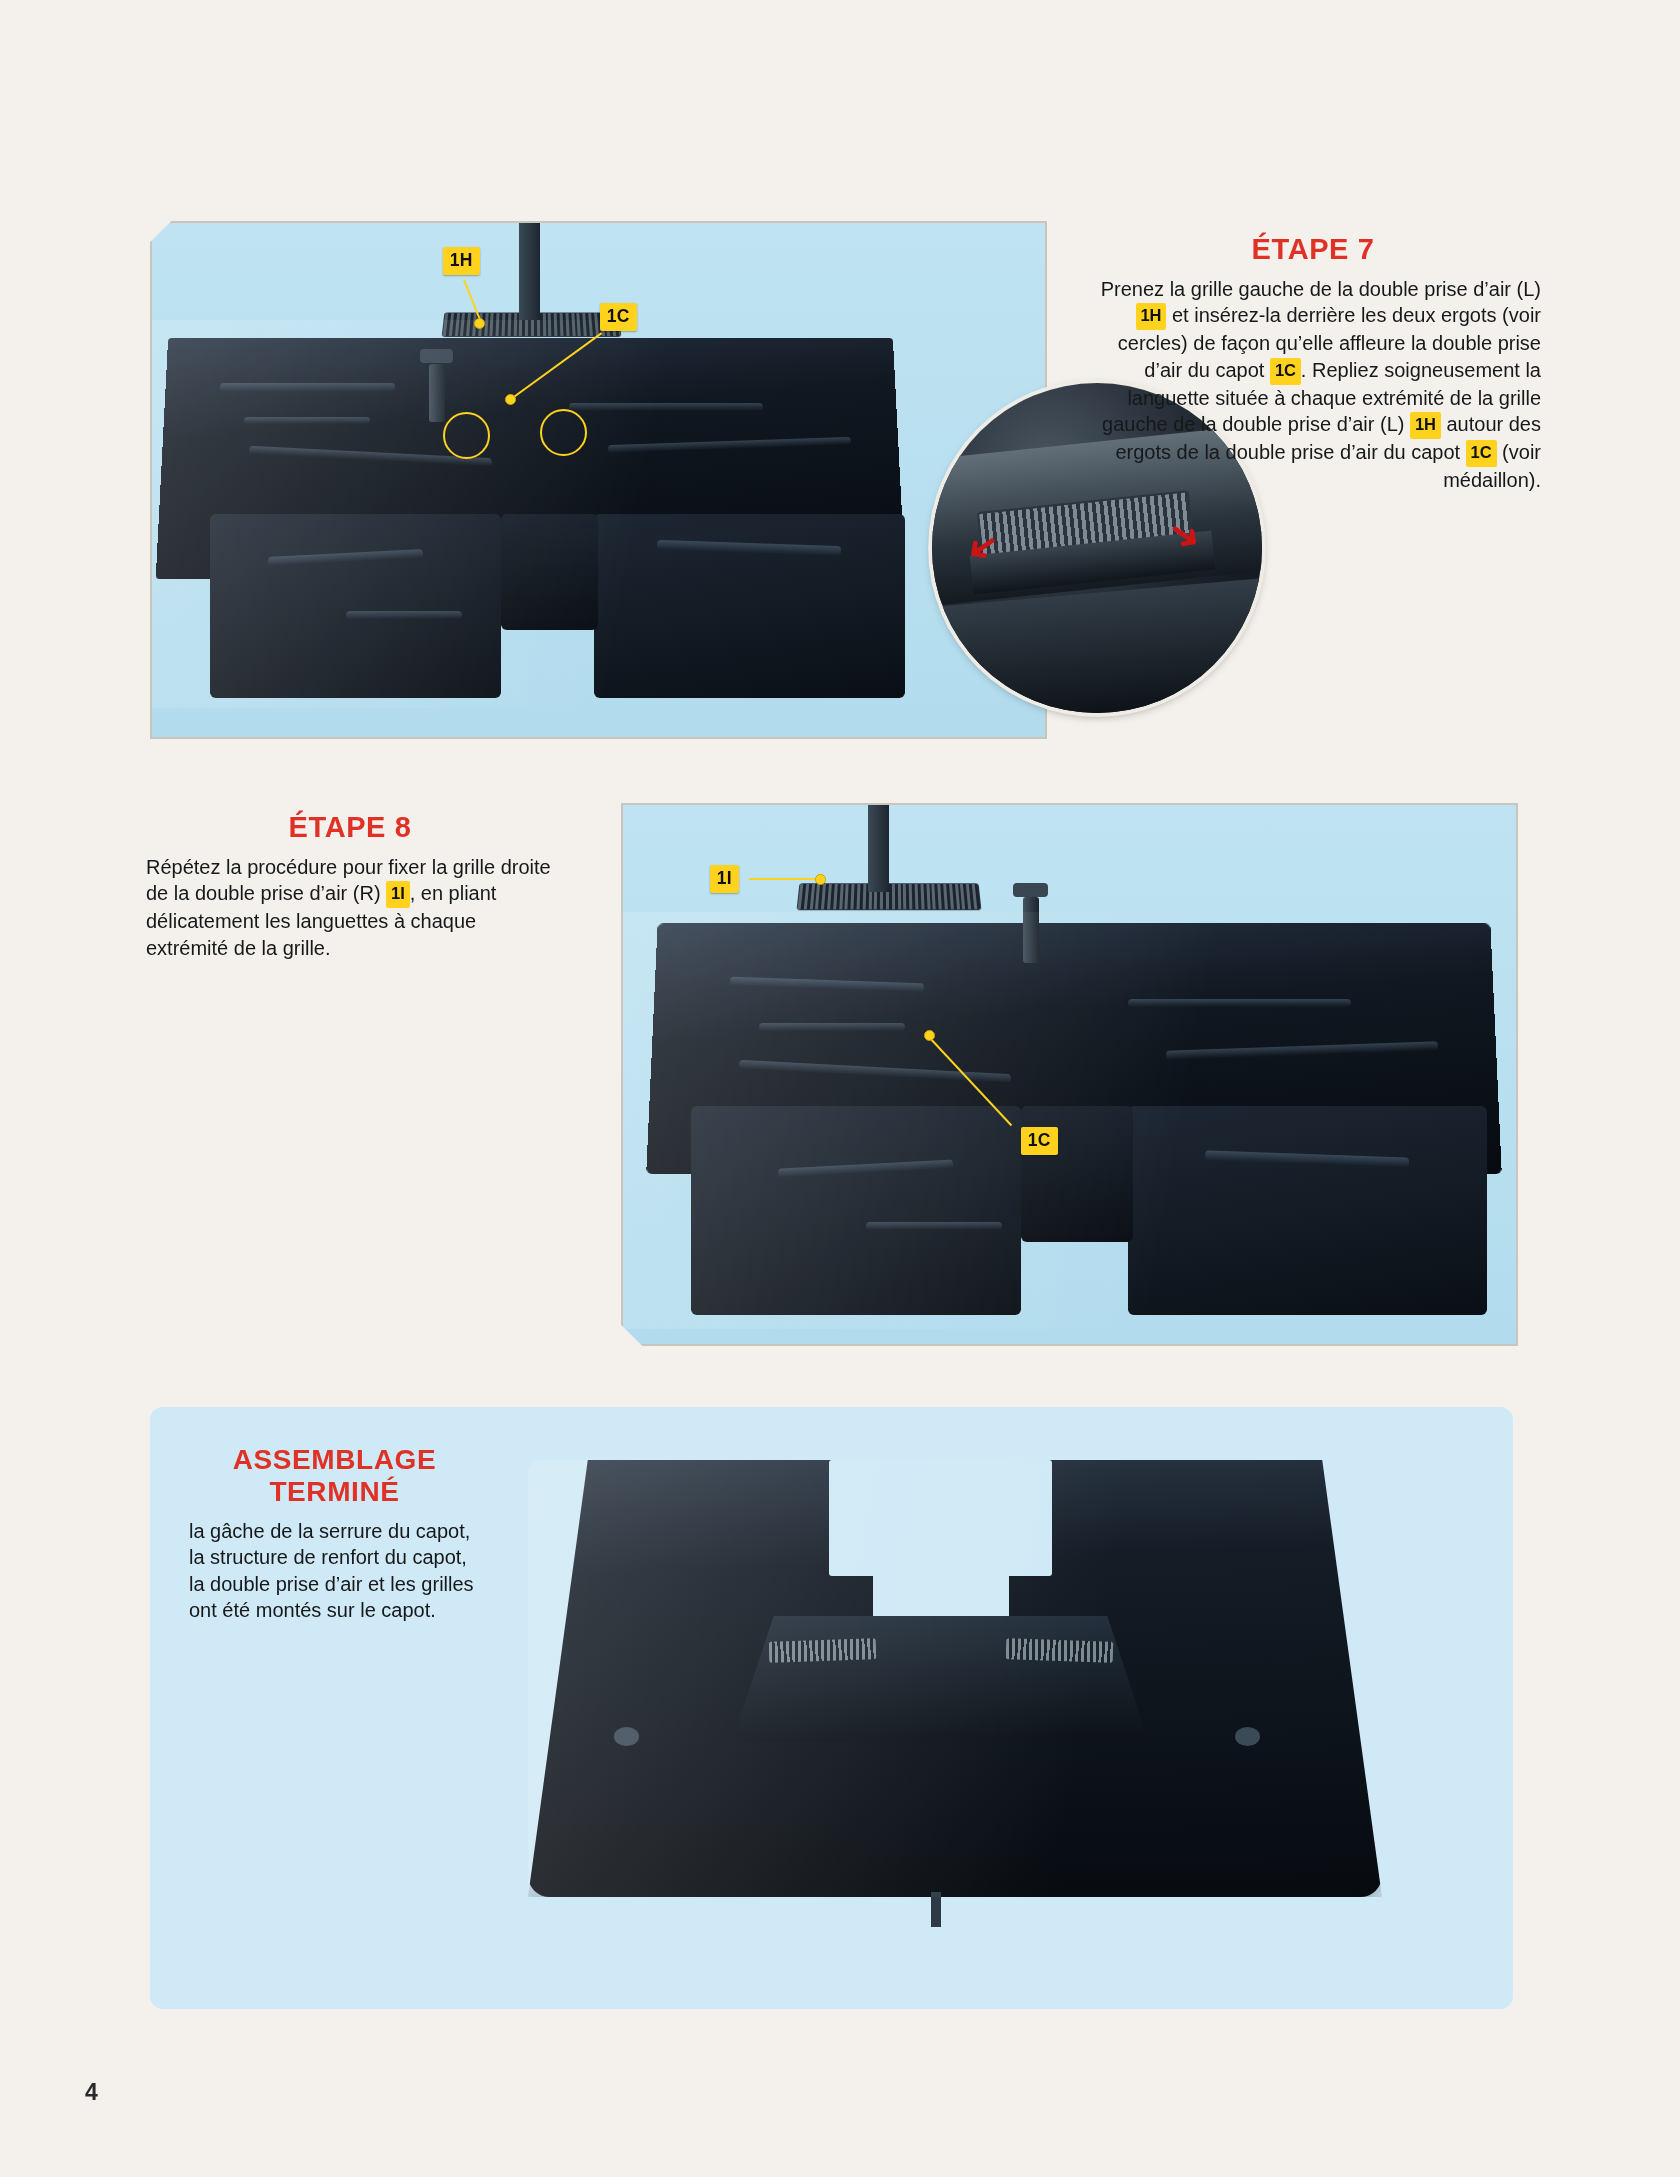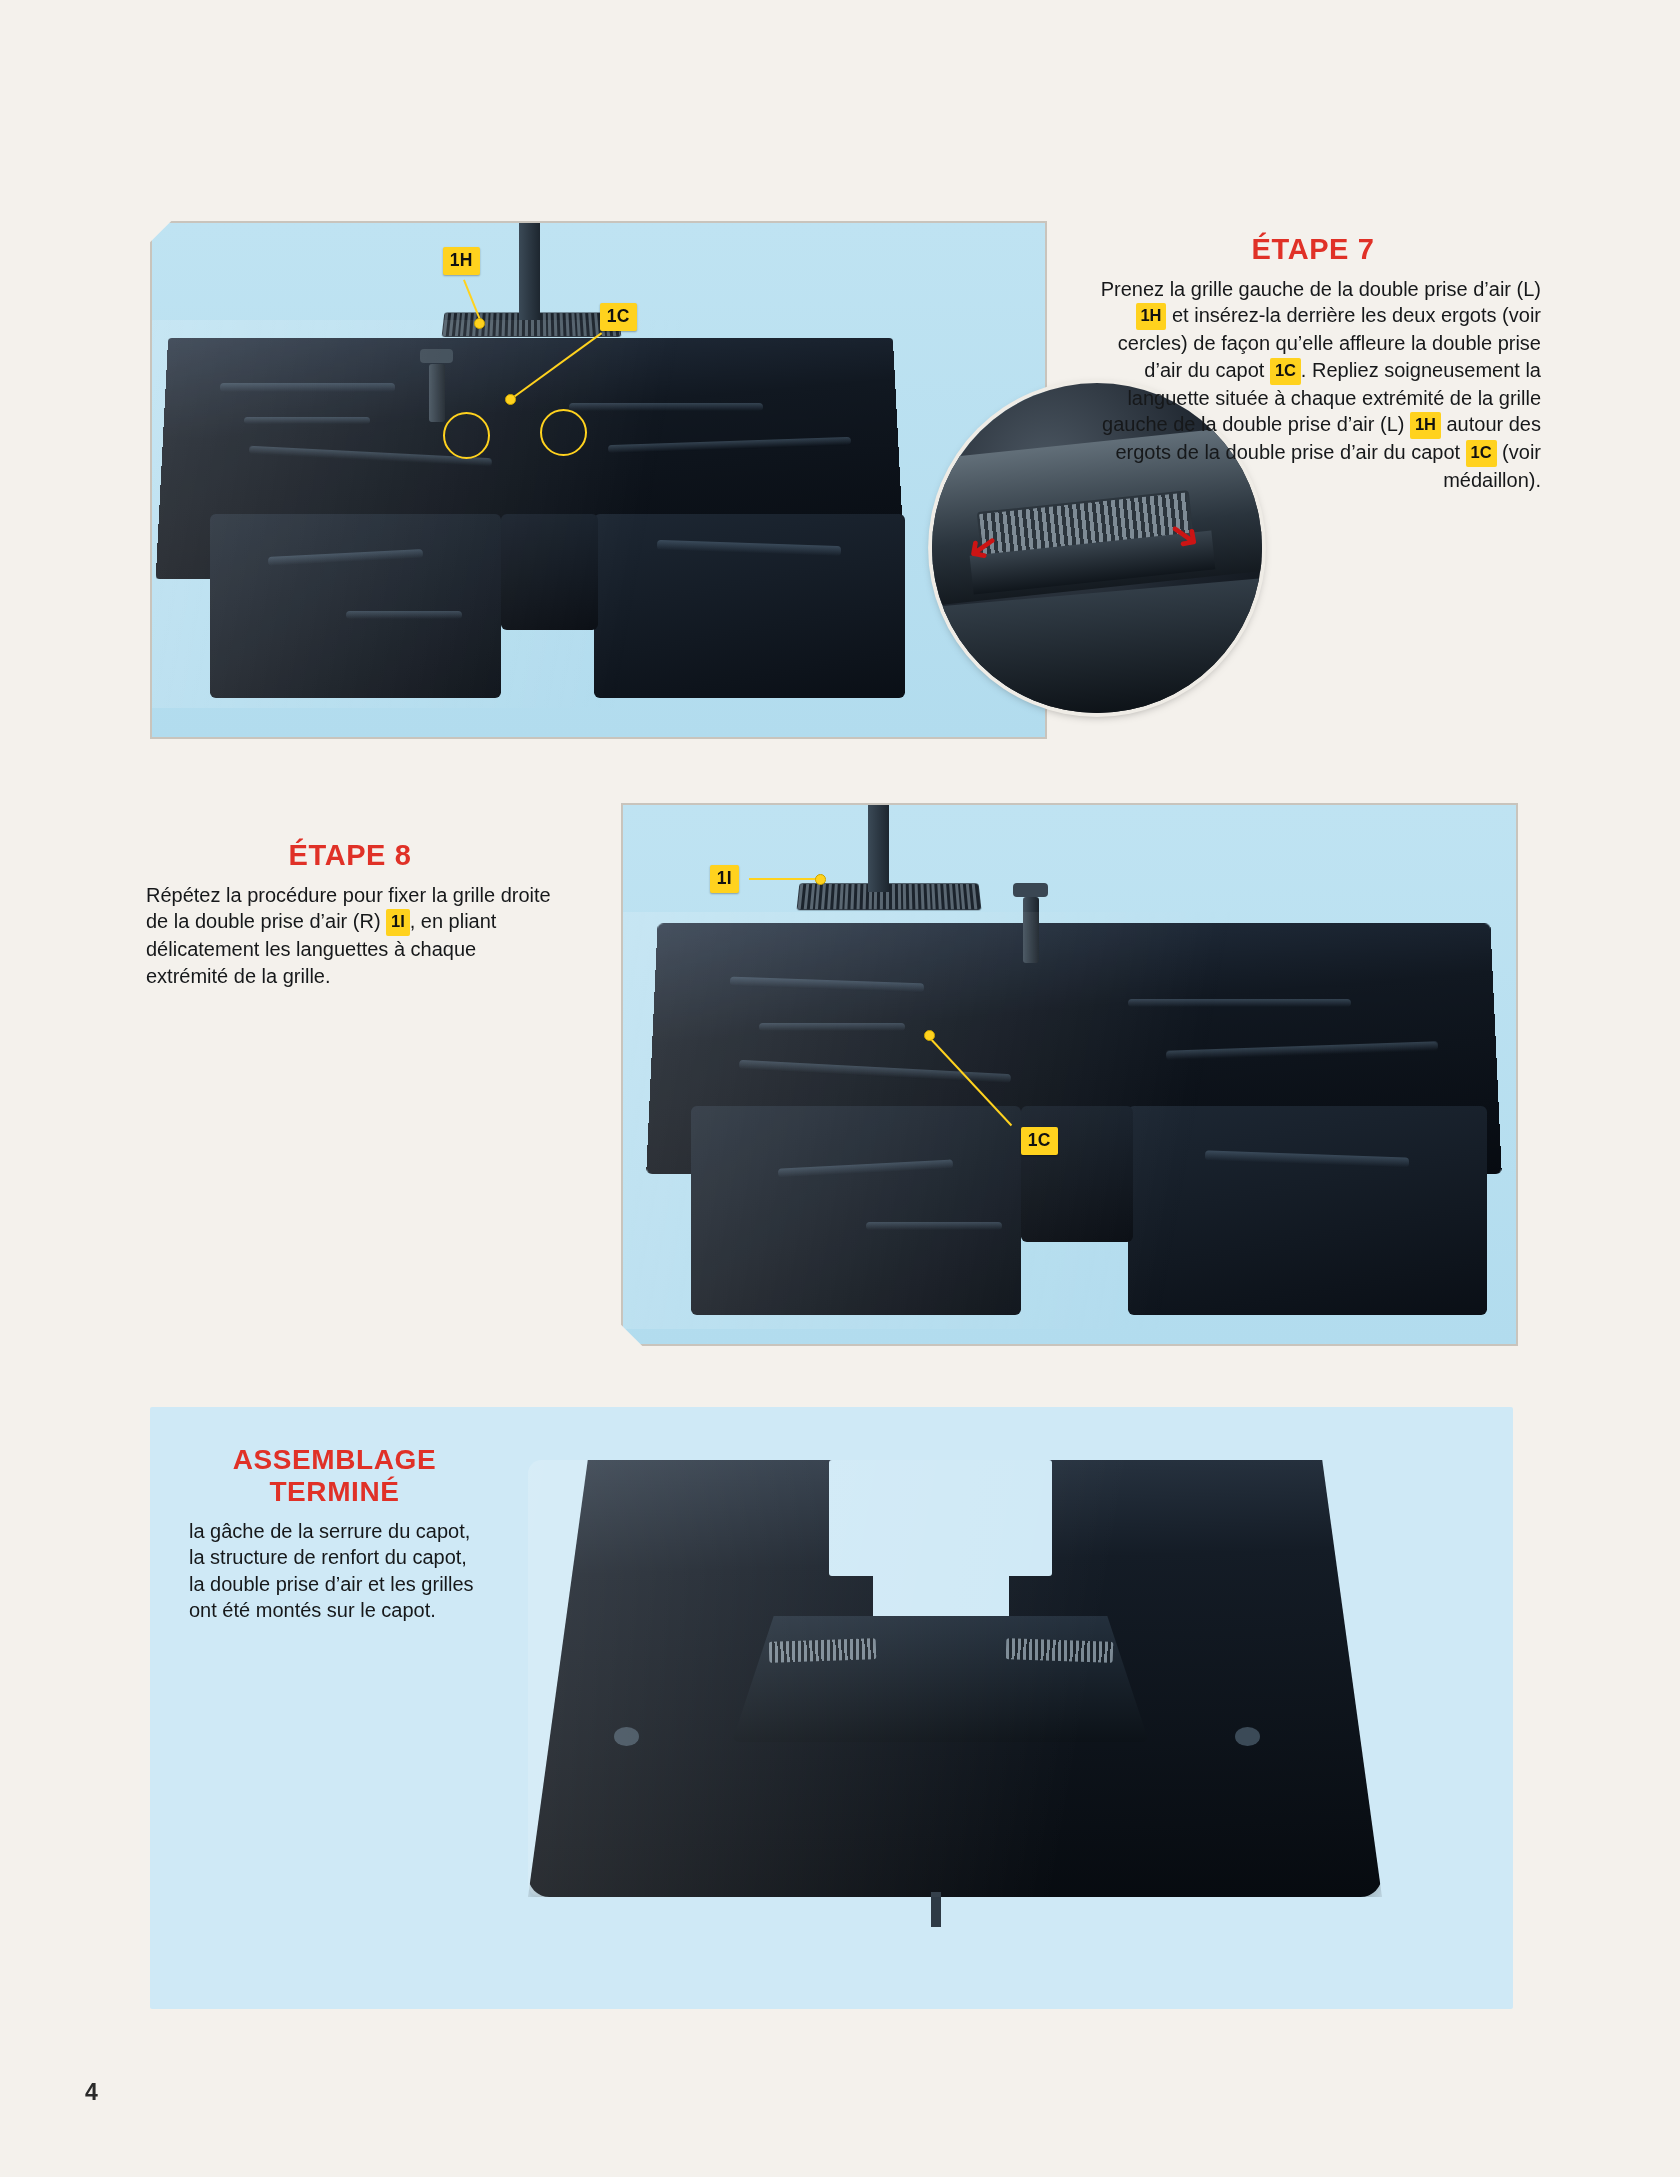--- a/index.html
+++ b/index.html
@@ -179,32 +179,31 @@
     width: 456px;
     text-align: right;
   }
   #txt-step7 .body-txt { }
 
   #txt-step8 {
     position: absolute;
     left: 146px;
     top: 811px;
     width: 408px;
-    margin-top: 28px;
   }
 
   
   #final-panel {
     position: absolute;
     left: 150px;
     top: 1407px;
     width: 1363px;
     height: 602px;
     background: #cfe9f6;
-    border-radius: 2px;
+    border-radius: 13px;
   }
   #final-text {
     position: absolute;
     left: 39px;
     top: 37px;
     width: 291px;
   }
   #final-text .step-head { font-size: 28px; }
 
   .page-number {

